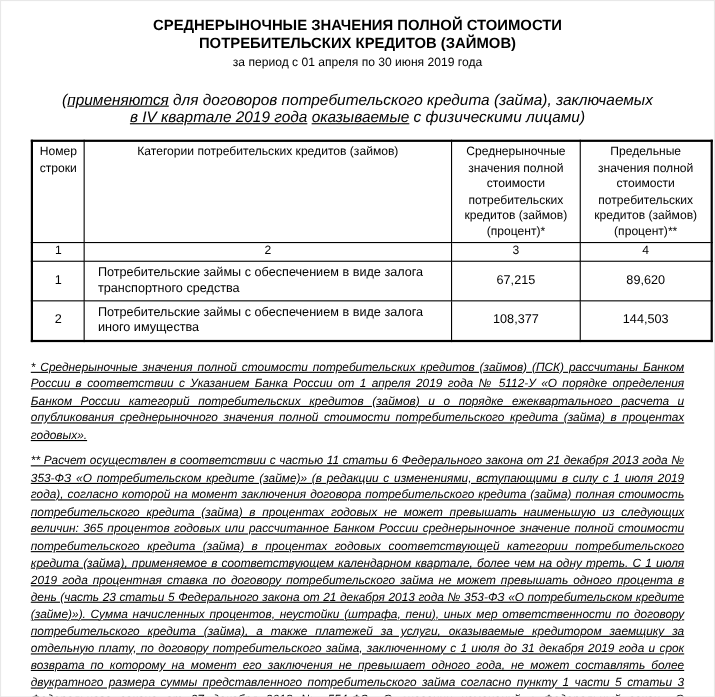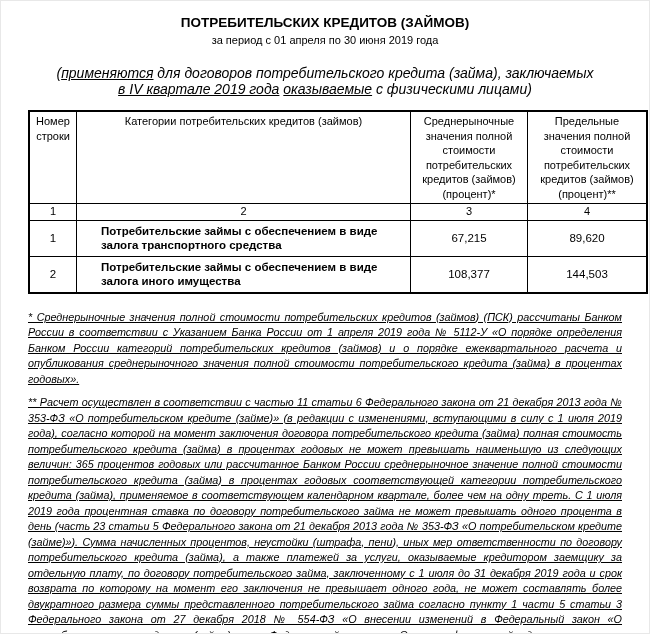--- a/index.html
+++ b/index.html
@@ -60,37 +60,38 @@
     overflow: hidden;
     margin-top: 32px;
   }
   td.c-num    { width: 38px;  text-align: center; }
   td.c-cat    { width: 325px; }
   td.c-avg    { width: 108px; text-align: center; }
   td.c-lim    { width: 110px; text-align: center; }
   tr.hdr td   { vertical-align: top; text-align: center; height: 86px; }
   tr.colnum td{ text-align: center; height: 13px; padding: 0 4px 1px 4px; }
   tr.datarow td { vertical-align: middle; height: 31px; font-size: 11.5px; }
-  tr.datarow td.c-cat { font-weight: bold; padding-left: 24px; line-height: 14px; }
+  tr.datarow td.c-cat { font-weight: normal; padding-left: 12px; line-height: 14px; }
   .footnote {
     font-style: italic;
     font-size: 10.8px;
     line-height: 15.5px;
     text-align: justify;
     text-decoration: underline;
   }
   .footnote.first  { margin-top: 16px; }
   .footnote.second { margin-top: 8px; }
 </style>
 </head>
 <body>
 
 <div class="doc">
 
   <div class="title">
+    <div>СРЕДНЕРЫНОЧНЫЕ ЗНАЧЕНИЯ ПОЛНОЙ СТОИМОСТИ</div>
     <div>ПОТРЕБИТЕЛЬСКИХ КРЕДИТОВ (ЗАЙМОВ)</div>
   </div>
 
   <div class="period">за период с 01 апреля по 30 июня 2019 года</div>
 
   <div class="note">
     <div><span>(</span><span class="u">применяются</span><span> для договоров потребительского кредита (займа), заключаемых</span></div>
     <div><span class="u">в IV квартале 2019 года</span><span class="sp"> </span><span class="u">оказываемые</span><span> с физическими лицами)</span></div>
   </div>
 

